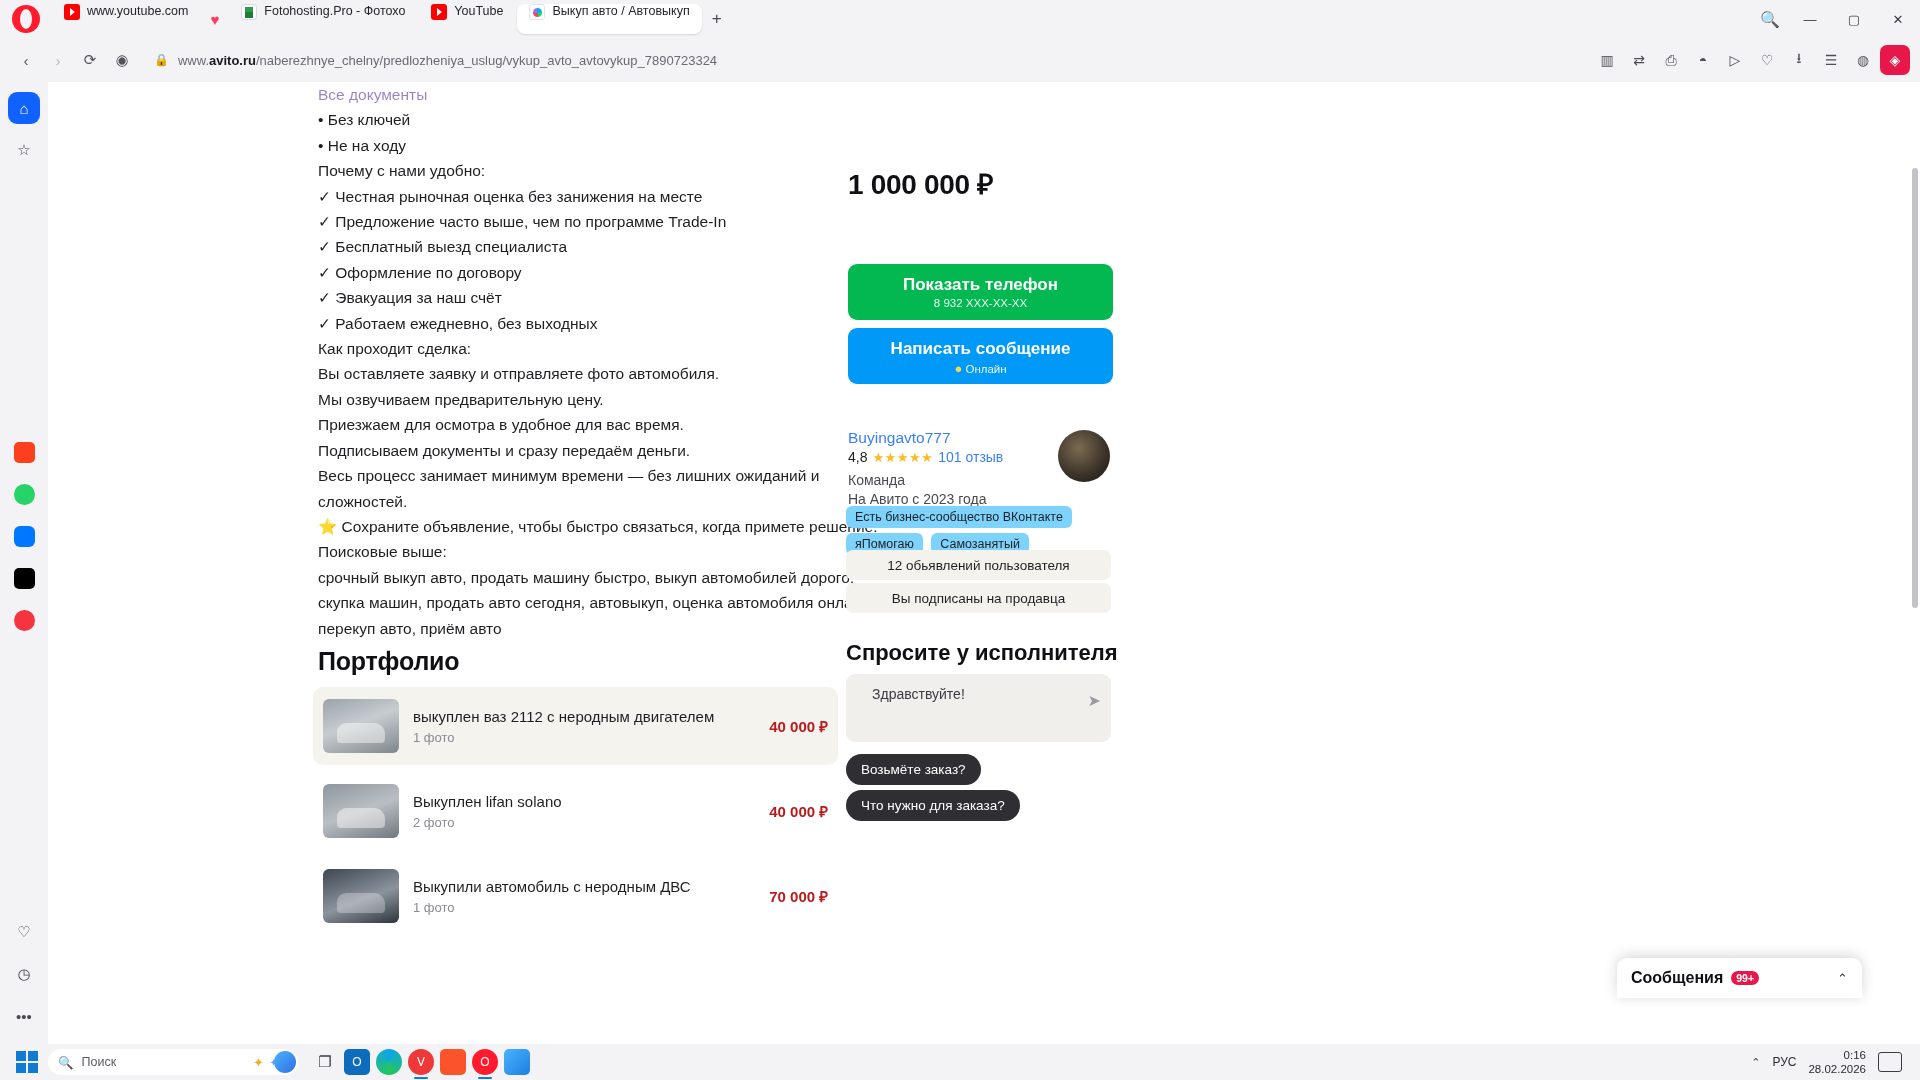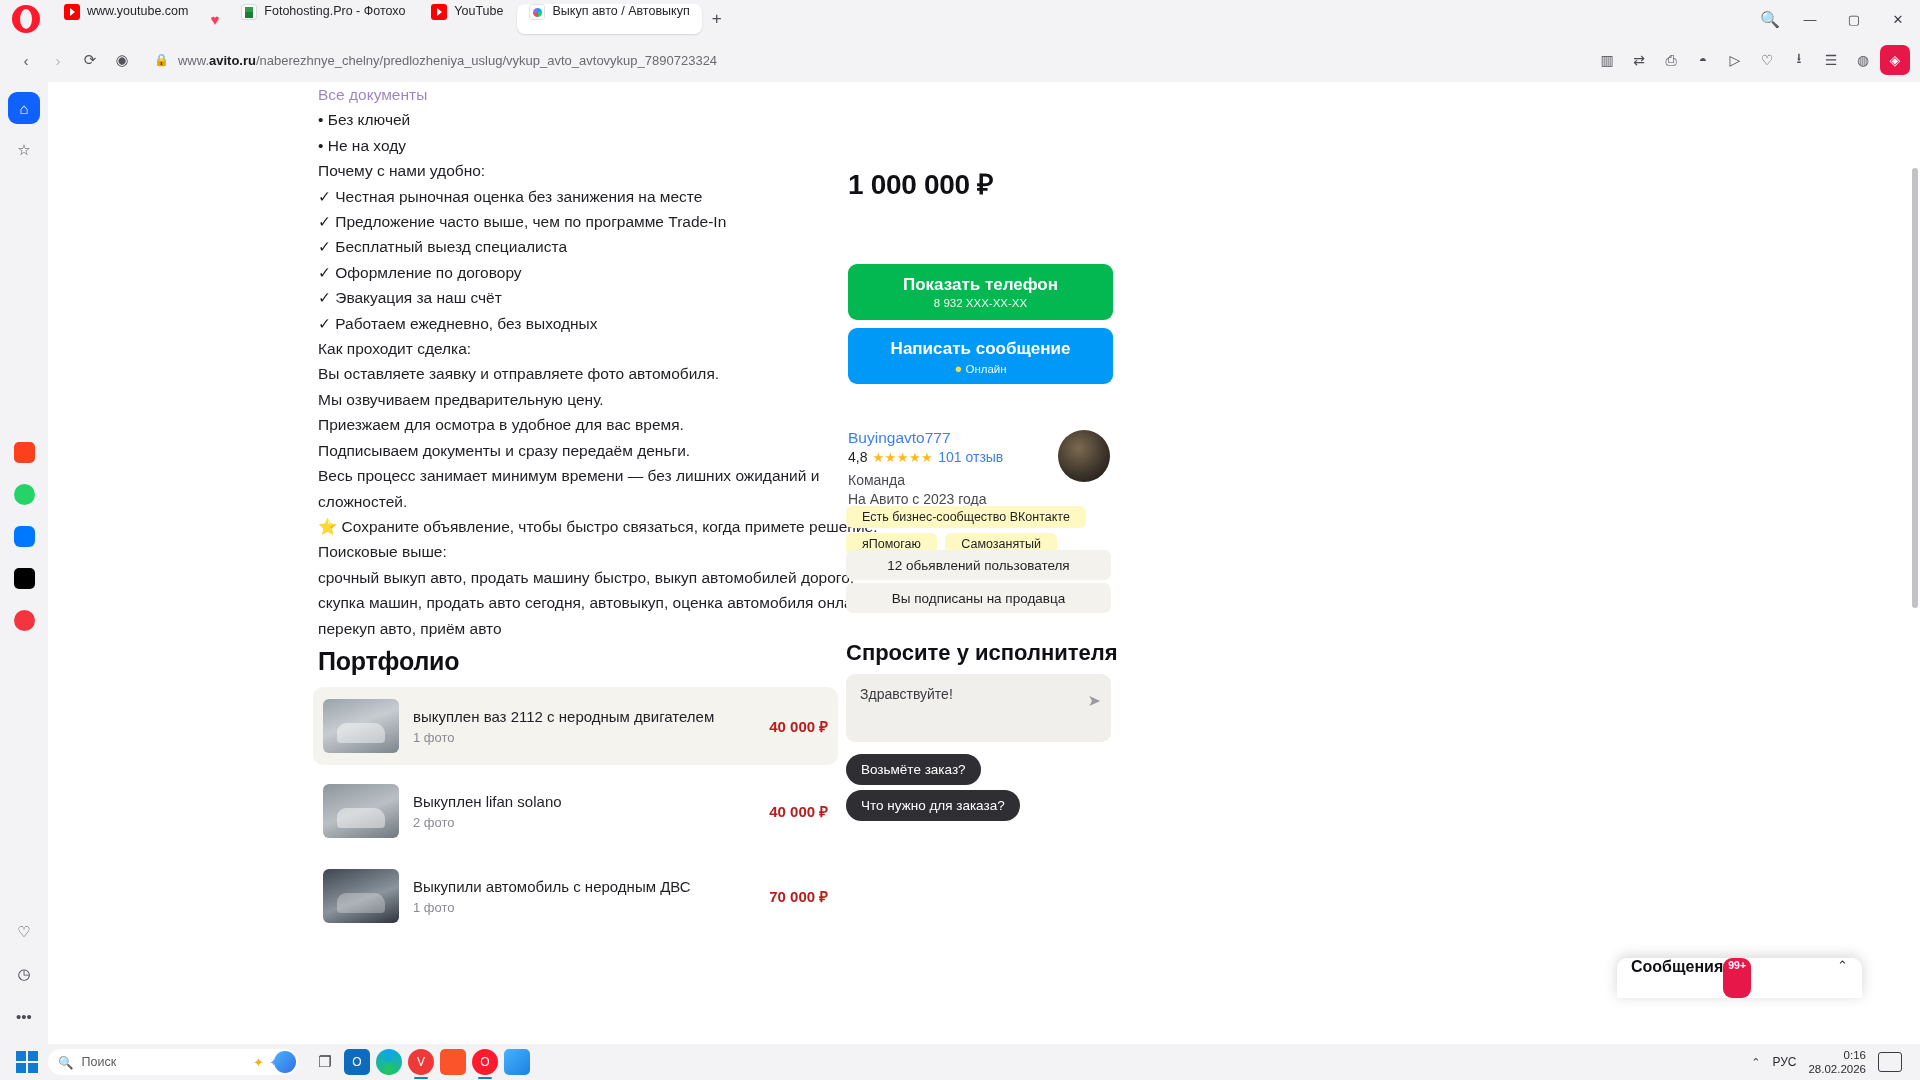--- a/index.html
+++ b/index.html
@@ -197,55 +197,55 @@
   }
   .seller-line.l1 { top: 390px; }
   .seller-line.l2 { top: 409px; }
   .avatar {
     position: absolute; left: 1010px; top: 348px; width: 52px; height: 52px;
     border-radius: 50%;
     background: radial-gradient(circle at 40% 35%, #7b6a52 0%, #3a3228 60%, #171310 100%);
   }
   .badges { position: absolute; left: 798px; top: 424px; width: 270px; }
   .badge {
-    display: inline-block; background: #fef9c3; color: #1f1f23;
-    font-size: 12.5px; padding: 4px 16px; border-radius: 6px; margin: 0 4px 5px 0;
+    display: inline-block; background: #7dd3fc; color: #1f1f23;
+    font-size: 12.5px; padding: 4px 9px; border-radius: 6px; margin: 0 4px 5px 0;
   }
   .wide-btn {
     position: absolute; left: 798px; width: 265px; height: 30px;
     background: #f4f2ed; border-radius: 7px; font-size: 13.5px; color: #1f1f23;
     display: flex; align-items: center; justify-content: center;
   }
   .wide-btn.b1 { top: 468px; }
   .wide-btn.b2 { top: 501px; }
 
   .ask-title {
     position: absolute; left: 798px; top: 558px;
     font-size: 22px; font-weight: 700; color: #0f0f14;
   }
   .ask-box {
     position: absolute; left: 798px; top: 592px; width: 265px; height: 68px;
-    background: #f0efeb; border-radius: 9px; padding: 12px 36px 0 14px;
+    background: #f0efeb; border-radius: 9px; padding: 12px 36px 0 26px;
     font-size: 14px; color: #3b3b42;
   }
   .send-icon {
     position: absolute; right: 10px; top: 17px; color: #9a9aa2; font-size: 16px;
   }
   .chip {
     position: absolute; left: 798px; background: #2e2e33; color: #ffffff;
     border-radius: 18px; font-size: 13.5px; padding: 8px 15px;
   }
   .chip.c1 { top: 672px; }
   .chip.c2 { top: 708px; }
 
   .msg-widget {
     position: absolute; right: 58px; bottom: 46px; width: 245px; height: 40px;
     background: #ffffff; border-radius: 10px 10px 0 0;
     box-shadow: 0 -2px 14px rgba(0,0,0,.17);
-    display: flex; padding: 0 14px; gap: 0;
+    display: flex; align-items: center; padding: 0 14px; gap: 8px;
   }
   .msg-title { font-size: 16px; font-weight: 700; color: #0f0f14; }
   .msg-count {
     background: #e8174a; color: #fff; font-size: 10.5px; font-weight: 700;
     border-radius: 9px; padding: 1px 5px;
   }
   .msg-chev { margin-left: auto; color: #3b3b42; font-size: 13px; }
 
   .scrollbar {
     position: absolute; right: 2px; top: 86px; width: 6px; height: 440px;

